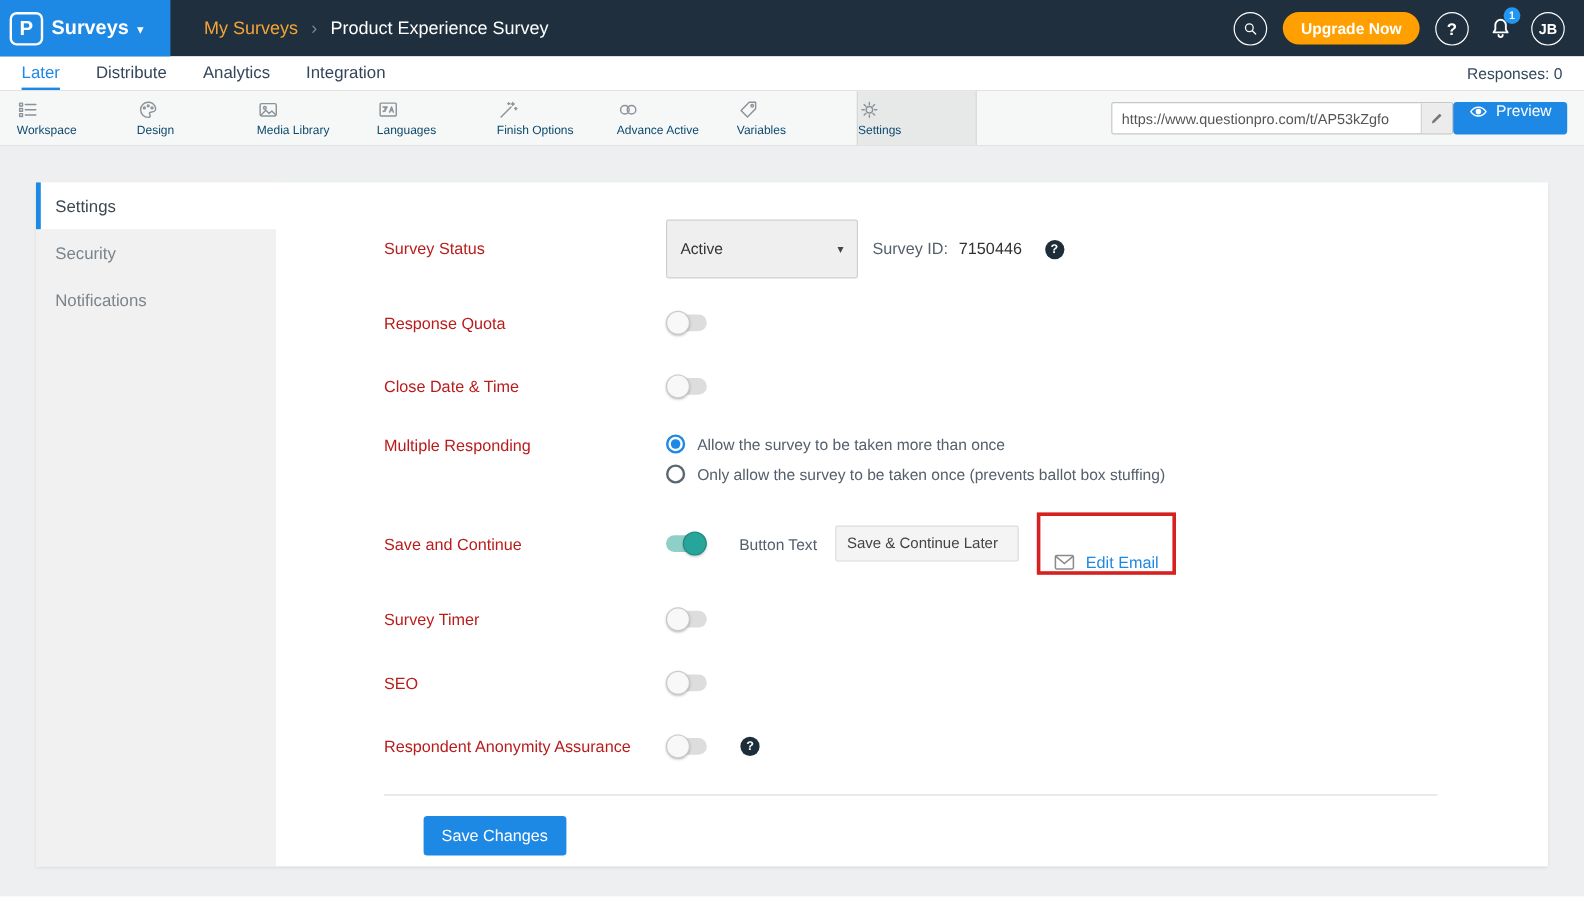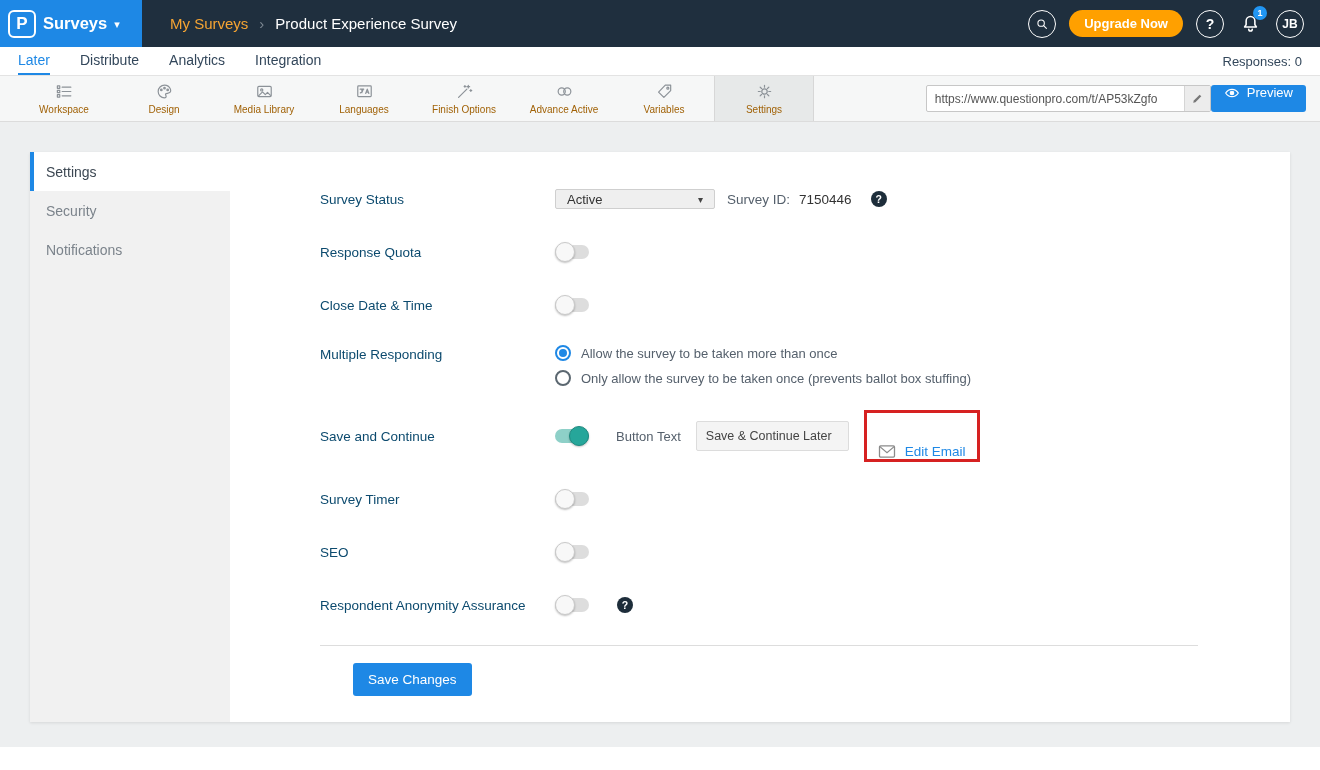--- a/index.html
+++ b/index.html
@@ -35,22 +35,22 @@
   .tabs-row { height:29px; background:#fff; border-bottom:1px solid #e3e3e3; display:flex;
     align-items:stretch; padding:0 18px; }
   .tab { font-size:14px; color:#33475b; margin-right:30px; display:flex; align-items:center;
     cursor:pointer; border-bottom:2px solid transparent; }
   .tab.active { color:#1e88e5; border-bottom-color:#1e88e5; }
   .responses { margin-left:auto; font-size:13px; color:#33475b; display:flex; align-items:center; }
 
   
   .toolbar { height:46px; background:#f6f7f7; border-bottom:1px solid #dcdcdc; display:flex;
     align-items:stretch; padding-left:14px; }
-  .tool { width:100px; display:flex; flex-direction:column; align-items:center;
-    justify-content:center; gap:3px; color:#a16207; cursor:pointer; }
+  .tool { width:100px; display:flex; flex-direction:column; 
+    justify-content:center; gap:3px; color:#0c4a6e; cursor:pointer; }
   .tool svg { width:19px; height:19px; stroke:#8c9298; fill:none; stroke-width:1.5;
     stroke-linecap:round; stroke-linejoin:round; }
   .tool-label { font-size:10px; }
   .tool.active { background:#e7e9e9; border-left:1px solid #d7d7d7; border-right:1px solid #d7d7d7; }
   .toolbar-right { margin-left:auto; display:flex; align-items:center; padding-right:14px; }
   .url-box { width:285px; height:27px; background:#fff; border:1px solid #c7c7c7;
     border-radius:2px; display:flex; align-items:stretch; overflow:hidden; }
   .url-input { flex:1; border:none; outline:none; font-size:12px; color:#555; padding:0 8px;
     background:transparent; font-family:inherit; }
   .url-edit { width:26px; background:#ececec; border-left:1px solid #d5d5d5; display:flex;
@@ -64,23 +64,23 @@
     box-shadow:0 1px 3px rgba(0,0,0,.1); }
   .side { width:200px; background:#f1f1f1; flex-shrink:0; }
   .side-item { height:39px; display:flex; align-items:center; padding-left:16px; font-size:14px;
     color:#7b838b; cursor:pointer; position:relative; }
   .side-item.active { background:#fff; color:#3c4752; }
   .side-item.active::before { content:""; position:absolute; left:0; top:0; bottom:0;
     width:4px; background:#1e88e5; }
 
   .form { flex:1; padding:31px 0 0 90px; }
   .row { display:flex; align-items:center; min-height:32px; margin-bottom:21px; }
-  .row-label { width:235px; flex-shrink:0; font-size:13.5px; color:#0c4a6e; }
-
-  .select-box { width:160px; height:20px; background:#efefef; border:1px solid #cfcfcf;
+  .row-label { width:235px; flex-shrink:0; font-size:13.5px; color:#b91c1c; }
+
+  .select-box { width:160px; height:49px; background:#efefef; border:1px solid #cfcfcf;
     border-radius:2px; display:flex; align-items:center; justify-content:space-between;
     padding:4px 11px; font-size:13px; color:#333; cursor:pointer; }
   .select-caret { font-size:10px; color:#444; }
   .sid-label { margin-left:12px; font-size:13.5px; color:#55606c; }
   .sid-value { margin-left:9px; font-size:13.5px; color:#333; }
   .help-dot { margin-left:19px; width:16px; height:16px; border-radius:50%; background:#1d2d3a;
     color:#fff; font-size:10.5px; font-weight:bold; display:flex; align-items:center;
     justify-content:center; cursor:pointer; flex-shrink:0; }
 
   .toggle { width:34px; height:14px; border-radius:7px; background:#dddddd; position:relative;

